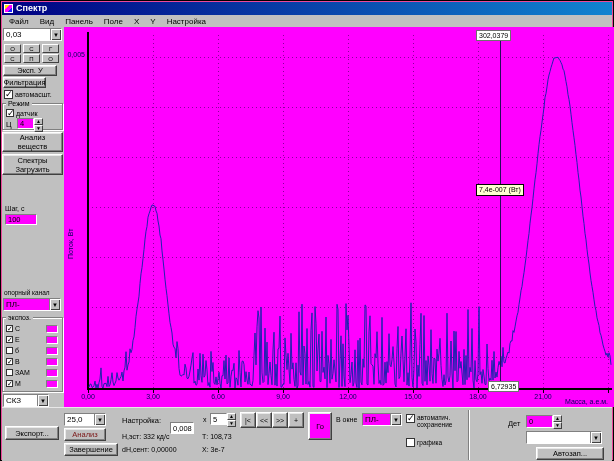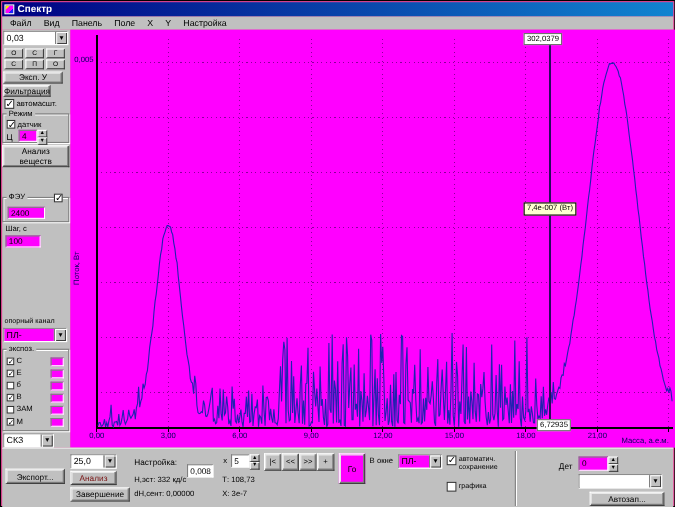--- a/index.html
+++ b/index.html
@@ -109,26 +109,23 @@
         <span class="spc">
             <i>▲</i>
             <i>▼</i>
           </span>
       </div>
     </div>
     <div class="btn col" style="left:0;top:105px;width:61px;height:20px;font-size:7.5px">
       <span>Анализ</span>
       <span>веществ</span>
     </div>
-    <div class="grp" style="left:0;top:152px;width:61px;height:23px">
-      <span class="gtt">ФЭУ</span>
-      <span class="cb on" style="position:absolute;right:5px;top:-4px;width:8px;height:8px"></span>
-      <div class="fld mag" style="left:4px;top:8px;width:34px;height:11px;font-size:7.5px">
-        <span>2400</span>
-      </div>
+    <div class="btn col" style="left:0;top:127px;width:61px;height:21px;font-size:7.5px">
+      <span>Спектры</span>
+      <span>Загрузить</span>
     </div>
     <span class="sl" style="position:absolute;left:3px;top:178px;font-size:7px">Шаг, с</span>
     <div class="fld mag" style="left:3px;top:187px;width:32px;height:11px;font-size:7.5px">
       <span>100</span>
     </div>
     <span class="tiny" style="position:absolute;left:2px;top:262px">опорный канал</span>
     <div class="fld combo" style="left:1px;top:271px;width:58px;height:13px">
       <span class="cval mag">ПЛ-</span>
       <span class="ddbtn">▼</span>
     </div>

